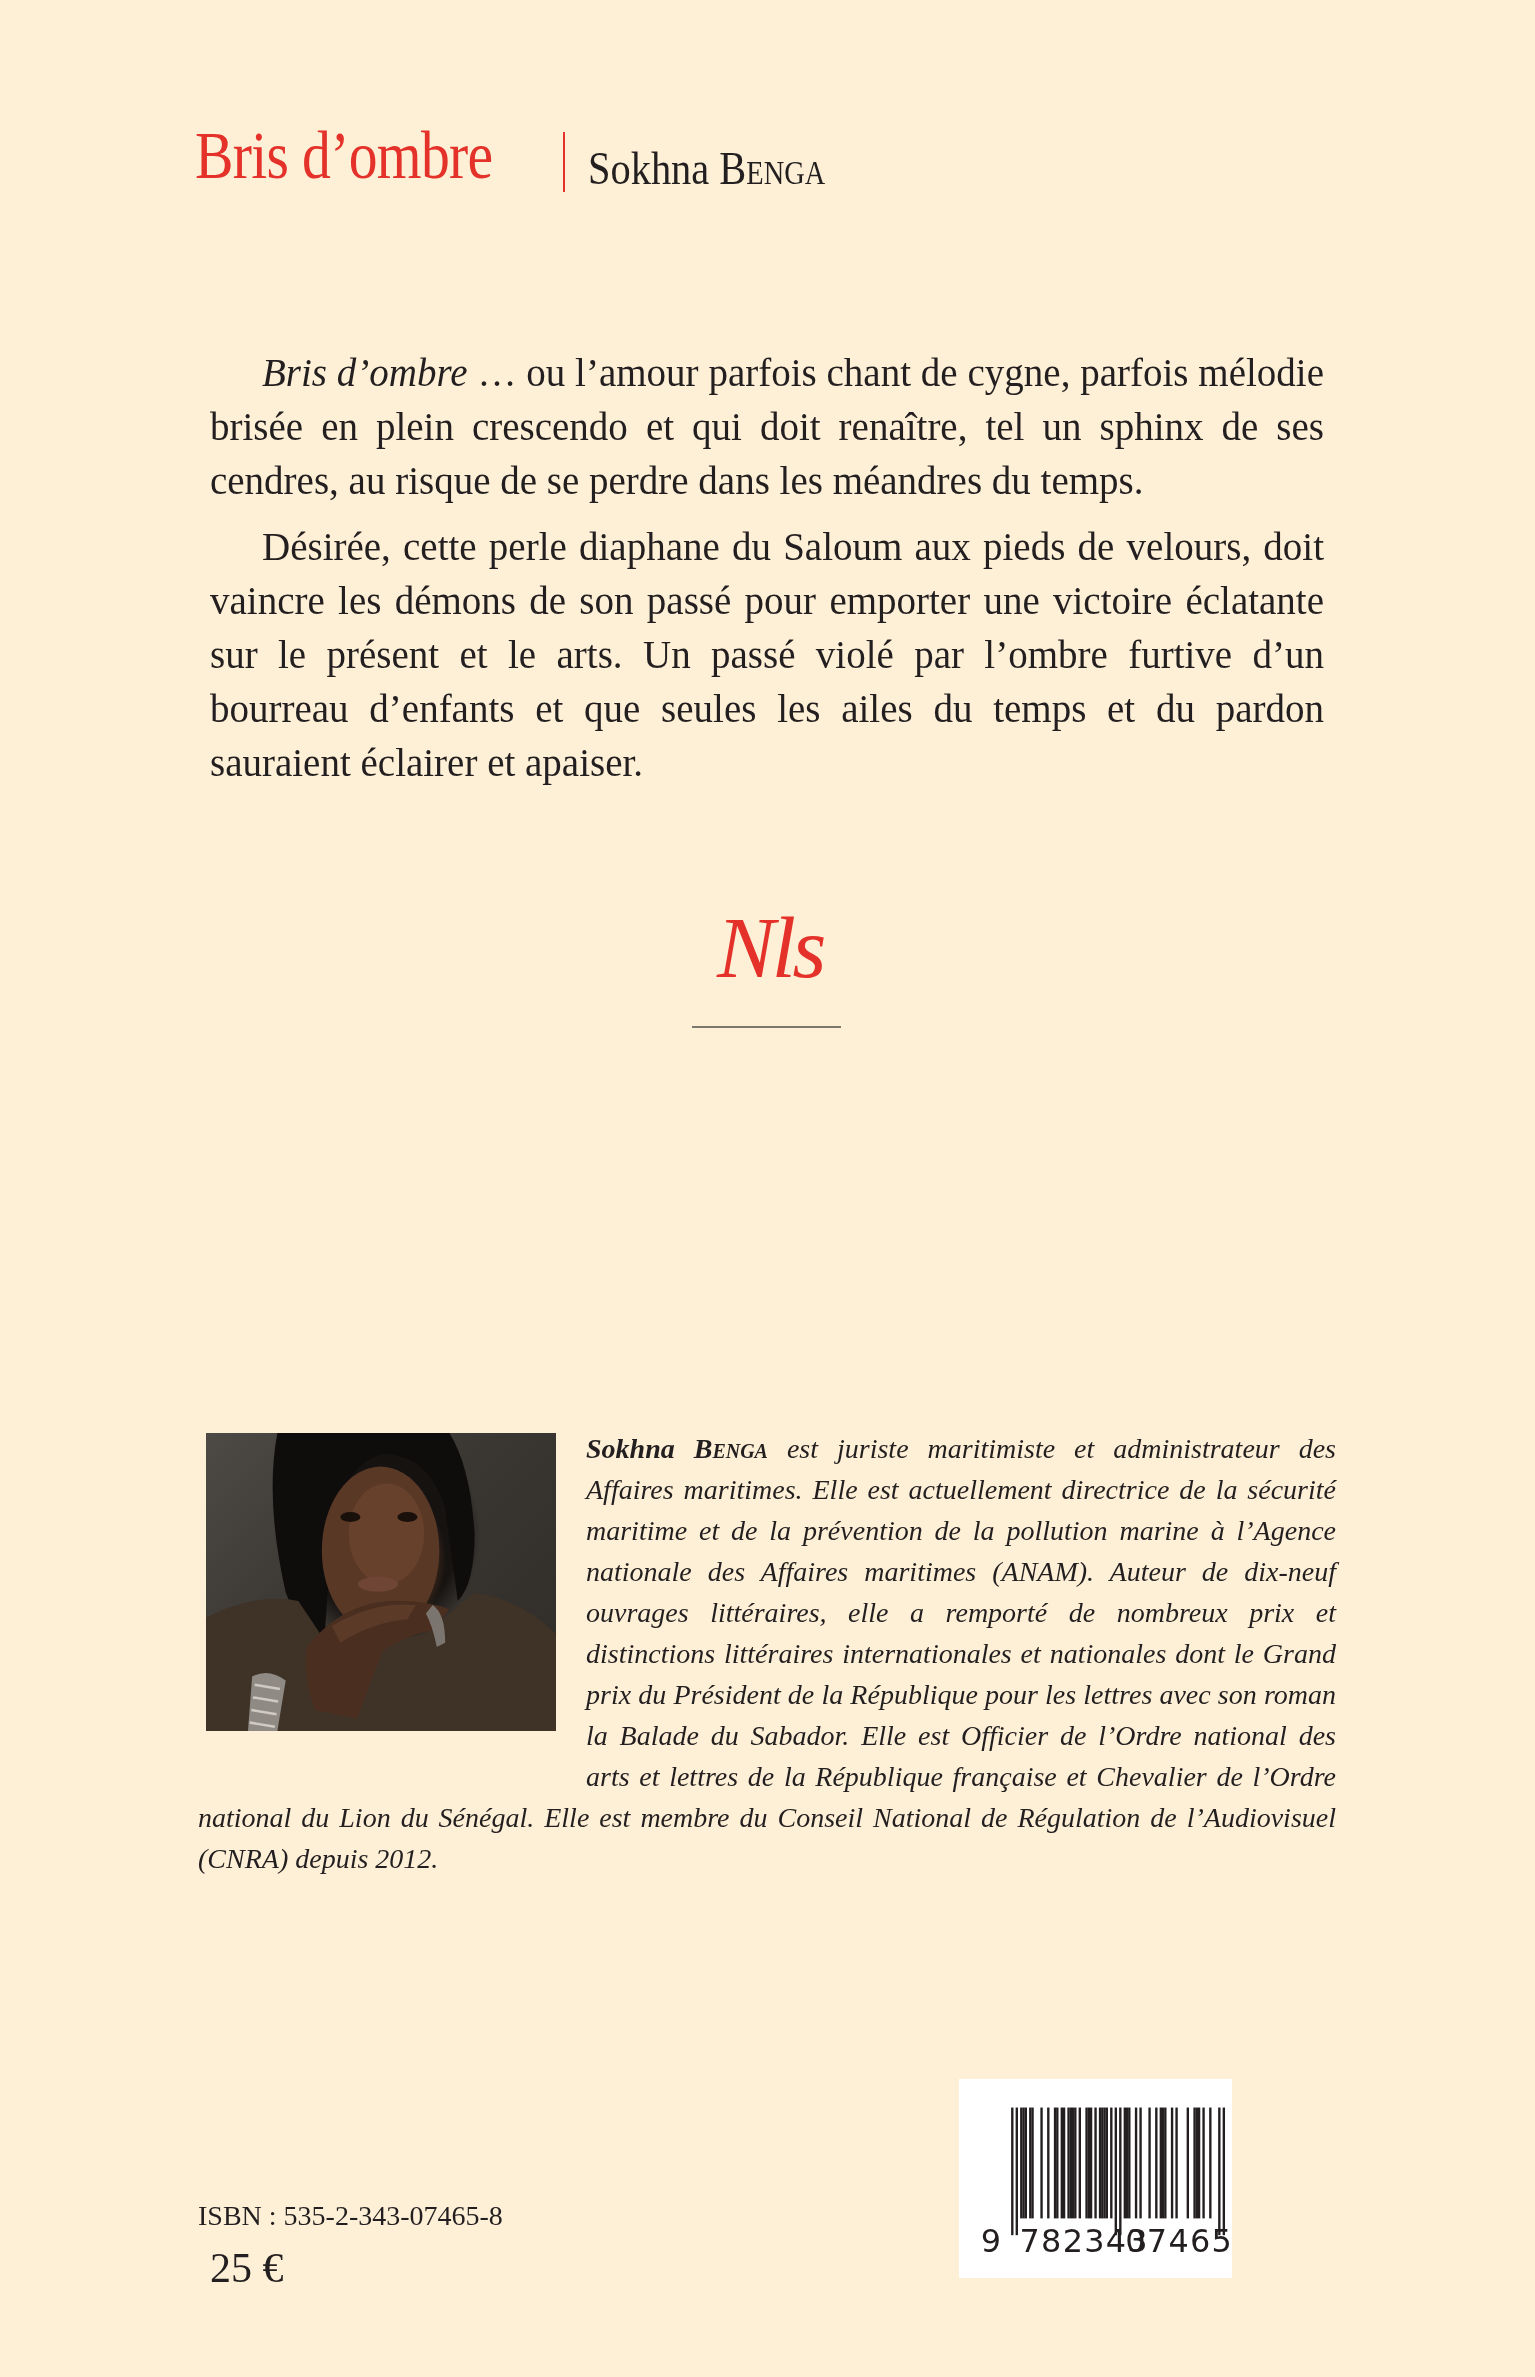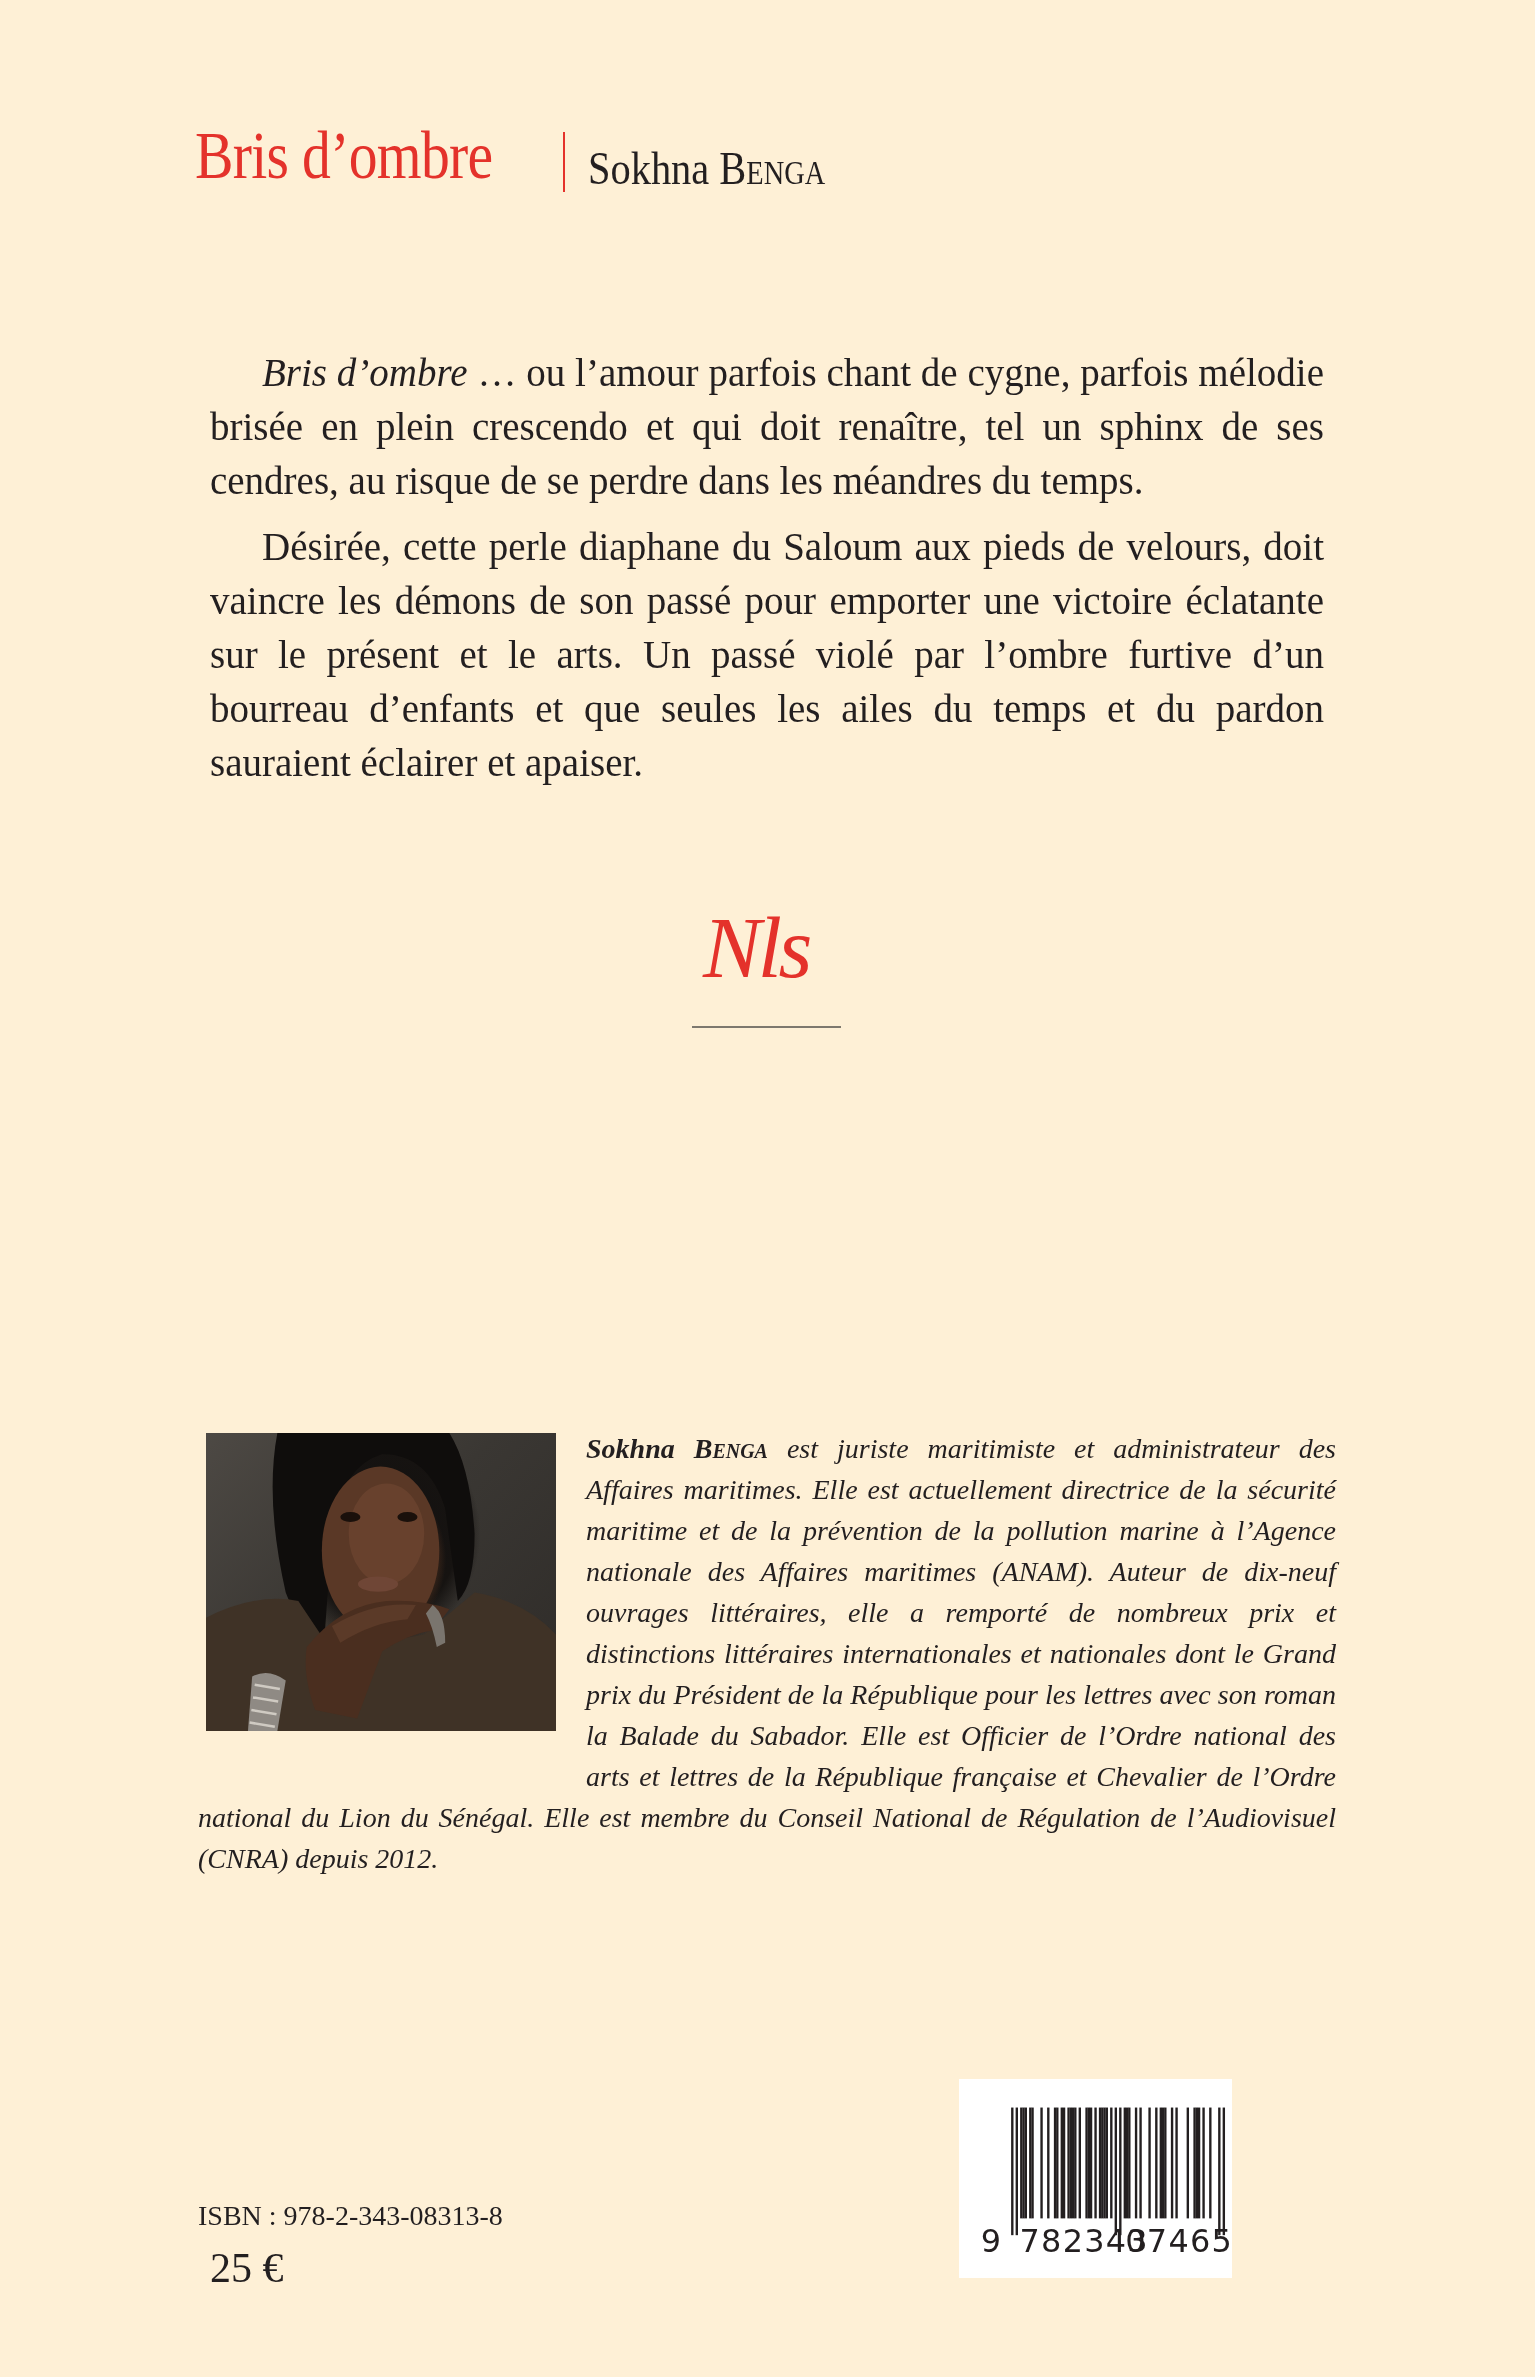--- a/index.html
+++ b/index.html
@@ -18,21 +18,21 @@
   #sep { position: absolute; left: 368px; top: 15px; width: 1.7px; height: 60px; background: #E4322B; }
   #author { position: absolute; left: 393px; top: 23.5px; font-size: 47px; color: #231F20; transform: scaleX(0.86); transform-origin: left; white-space: nowrap; }
   .sc { font-variant: small-caps; }
 
   
   #synopsis { left: 198px; top: 334px; width: 1138px; font-size: 39px; line-height: 54px; text-align: justify; }
   #synopsis p { margin: 12px; text-indent: 52px; }
   #synopsis .em { font-style: italic; }
 
   
-  #logo { left: 703px; top: 904px; width: 134px; text-align: left; font-size: 87px; font-style: italic; color: #E4322B; line-height: 1; letter-spacing: -3.4px; }
+  #logo { left: 703px; top: 904px; width: 134px; text-align: center; font-size: 87px; font-style: italic; color: #E4322B; line-height: 1; letter-spacing: -3.4px; }
   #logo-rule { left: 692px; top: 1026px; width: 149px; height: 1.7px; background: #7d786e; }
 
   
   #photo { left: 206px; top: 1433px; width: 350px; height: 298px; overflow: hidden;
     background:
       radial-gradient(ellipse 59px 30px at 172px 289px, rgba(180,170,160,0.5), transparent 70%),
       radial-gradient(ellipse 80px 101px at 180px 126px, #6b4630 0%, #4a2e1e 55%, transparent 75%),
       radial-gradient(ellipse 126px 143px at 176px 101px, #121010 0%, #161311 60%, transparent 78%),
       radial-gradient(ellipse 218px 143px at 176px 302px, #4f3f30 0%, #3d3126 60%, transparent 90%),
       linear-gradient(135deg, #4d4944 0%, #3a3733 45%, #2e2b28 100%);
@@ -89,21 +89,21 @@
 
     <path d="M270 205 Q285 215 285 250 L275 255 Q270 230 262 215 Z" fill="#7a756e"></path>
   </svg>
 </div>
 
 <div id="bio" class="abs">
   <div class="float-spacer"></div>
   <b><span>Sokhna</span> <span class="sc">Benga</span></b><span> est juriste maritimiste et administrateur des Affaires maritimes. Elle est actuellement directrice de la sécurité maritime et de la prévention de la pollution marine à l’Agence nationale des Affaires maritimes (ANAM). Auteur de dix-neuf ouvrages littéraires, elle a remporté de nombreux prix et distinctions littéraires internationales et nationales dont le Grand prix du Président de la République pour les lettres avec son roman la Balade du Sabador. Elle est Officier de l’Ordre national des arts et lettres de la République française et Chevalier de l’Ordre national du Lion du Sénégal. Elle est membre du Conseil National de Régulation de l’Audiovisuel (CNRA) depuis 2012.</span>
 </div>
 
-<div id="isbn" class="abs">ISBN : 978-2-343-08313-8</div>
+<div id="isbn" class="abs">ISBN : 535-2-343-07465-8</div>
 <div id="price" class="abs">25 €</div>
 
 <div id="barcode-box" class="abs">
   <svg id="barcode-svg" width="273" height="199" viewBox="0 0 325 237">
       <rect x="62.00" y="34" width="2.83" height="152" fill="#231F20"></rect>
       <rect x="67.36" y="34" width="2.83" height="152" fill="#231F20"></rect>
       <rect x="72.72" y="34" width="2.83" height="132" fill="#231F20"></rect>
       <rect x="75.40" y="34" width="2.83" height="132" fill="#231F20"></rect>
       <rect x="78.08" y="34" width="2.83" height="132" fill="#231F20"></rect>
       <rect x="83.44" y="34" width="2.83" height="132" fill="#231F20"></rect>

